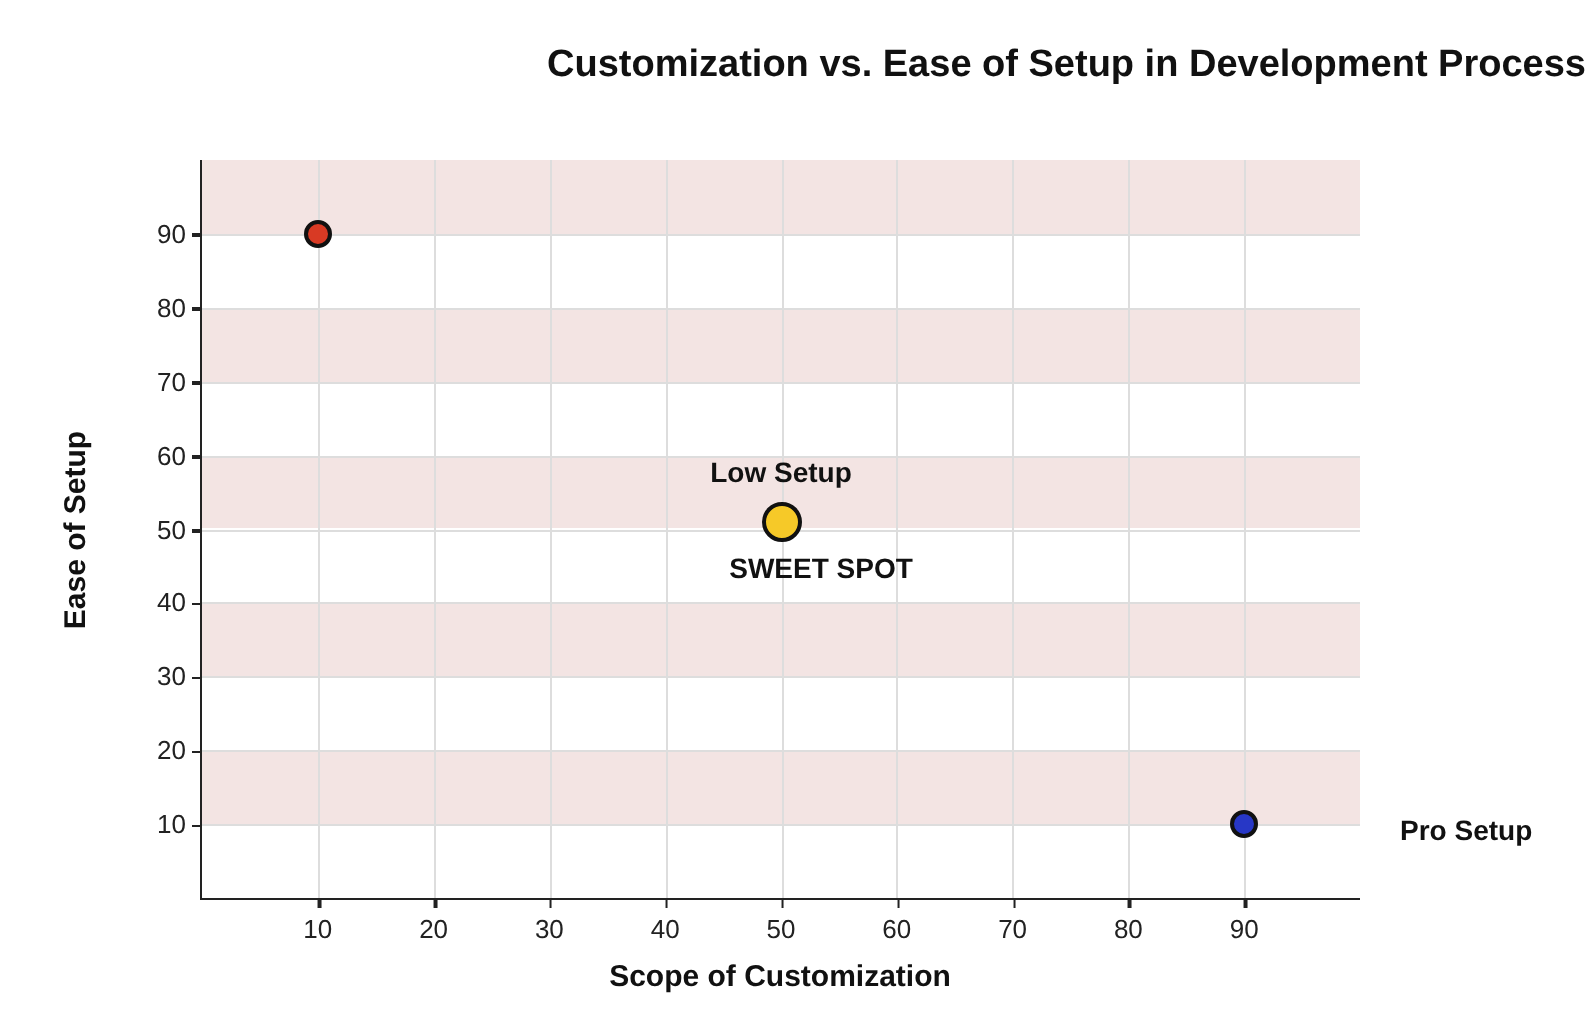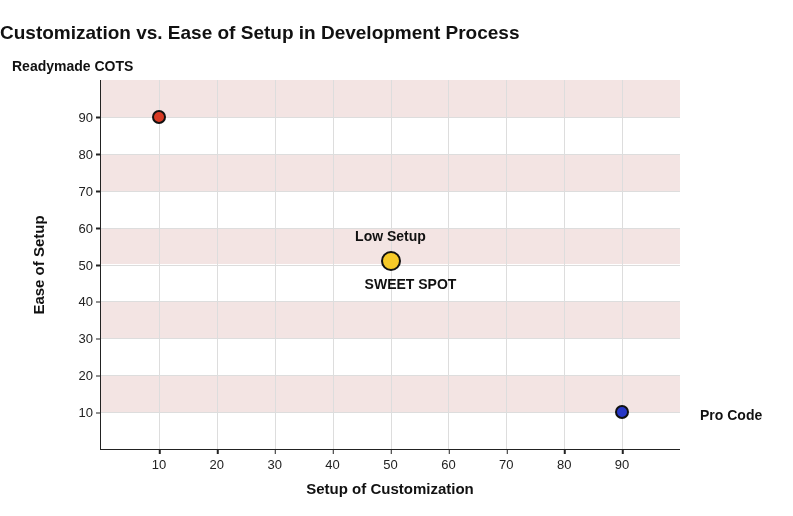--- a/index.html
+++ b/index.html
@@ -14,21 +14,21 @@
   }
   .chart-wrap {
     position: absolute;
     left: 0; top: 0;
     width: 793px; height: 516px;
   }
   .title {
     position: absolute;
     top: 22px;
     left: 0; right: 0;
-    text-align: left;
+    text-align: right;
     font-weight: 800;
     font-size: 19px;
     color: #111;
   }
   .plot {
     position: absolute;
     left: 100px;
     top: 80px;
     width: 580px;
     height: 370px;
@@ -119,21 +119,21 @@
   }
 </style>
 </head>
 <body>
 
 <div class="chart-wrap">
 
   <div class="title">Customization vs. Ease of Setup in Development Process</div>
 
   <div class="ylabel">Ease of Setup</div>
-  <div class="xlabel">Setup of Customization</div>
+  <div class="xlabel">Scope of Customization</div>
 
   <div class="plot">
 
     <div class="hband" style="top:0%;   height:10%;"></div>
     <div class="hband" style="top:20%;  height:10%;"></div>
     <div class="hband" style="top:40%;  height:10%;"></div>
     <div class="hband" style="top:60%;  height:10%;"></div>
     <div class="hband" style="top:80%;  height:10%;"></div>
 
     <div class="vgrid" style="left:10%"></div>
@@ -179,16 +179,15 @@
     <div class="point" style="left:10%; top:10%; width:14px; height:14px; background:#d83a24;"></div>
 
     <div class="point" style="left:50%; top:49%; width:20px; height:20px; background:#f6c928;"></div>
 
     <div class="point" style="left:90%; top:90%; width:14px; height:14px; background:#2737c6;"></div>
 
     <span class="lbl" style="left:50%; top:49%; transform:translate(-50%, -205%);">Low Setup</span>
     <span class="lbl" style="left:50%; top:49%; transform:translate(-50%, 95%);margin-left:20px;">SWEET SPOT</span>
   </div>
 
-  <span class="lbl" style="left:12px; top:58px;">Readymade COTS</span>
-  <span class="lbl" style="left:700px; top:407px;">Pro Code</span>
+  <span class="lbl" style="left:700px; top:407px;">Pro Setup</span>
 
 </div>
 
 </body></html>

